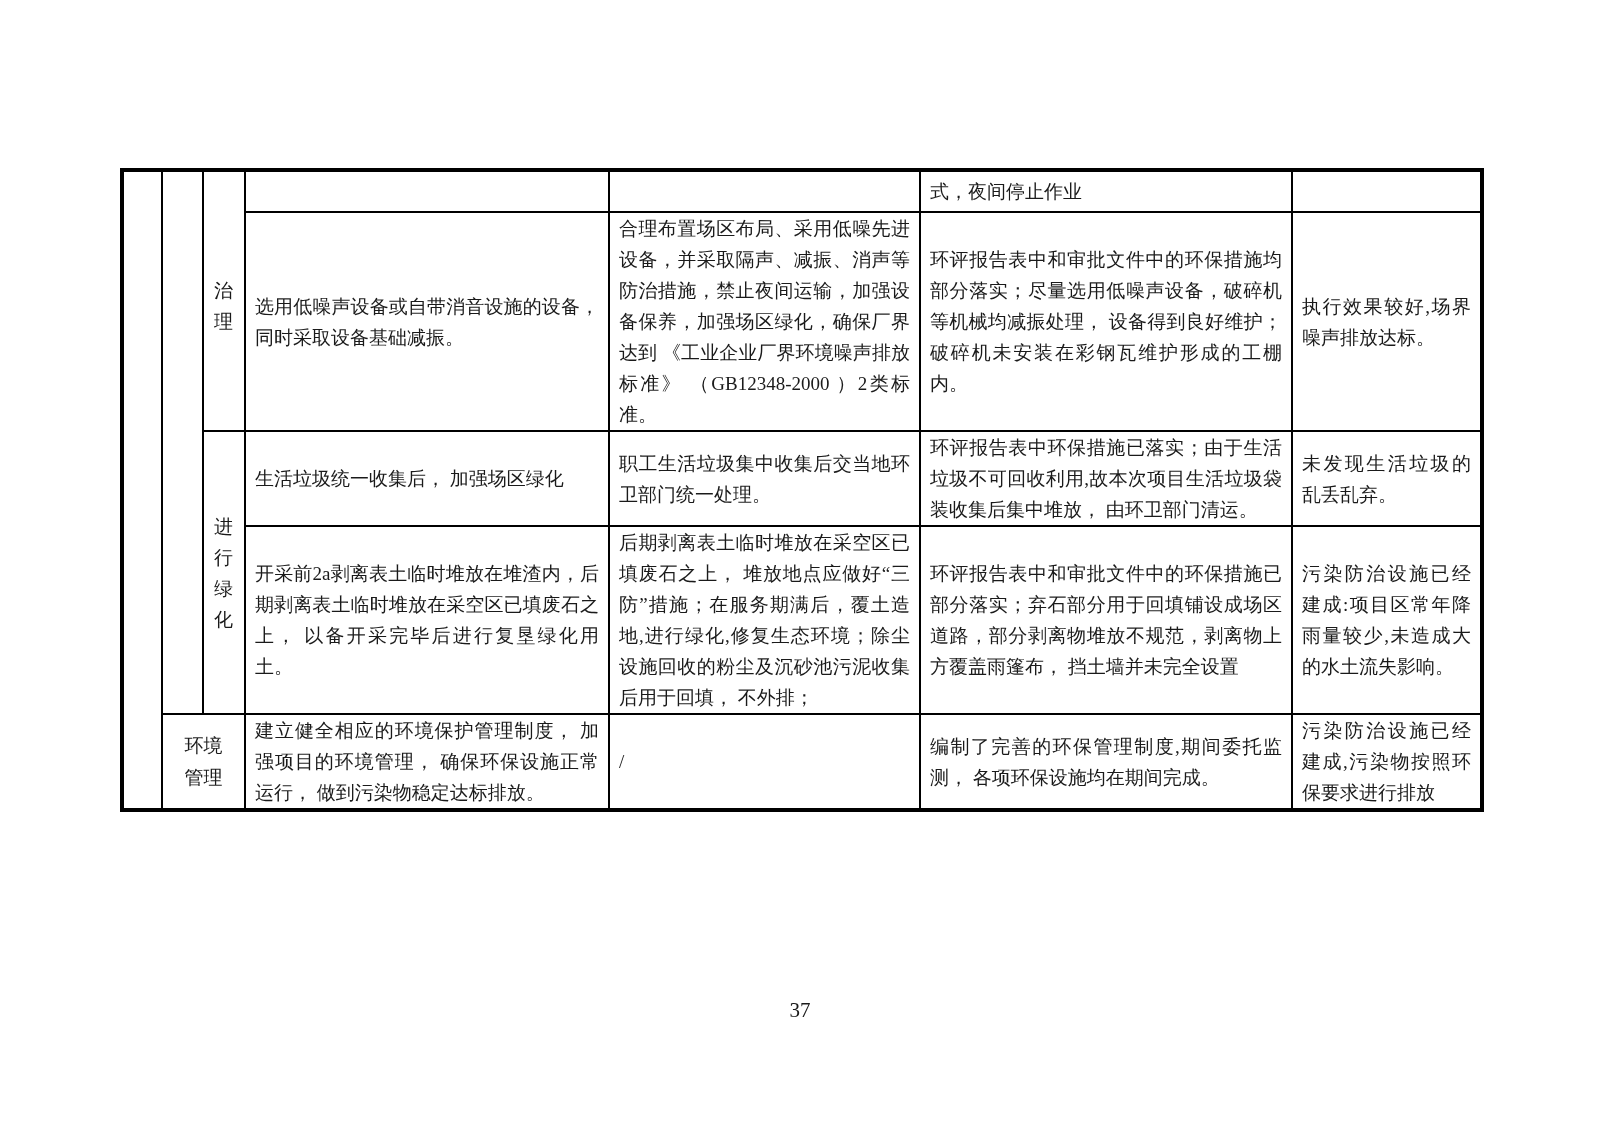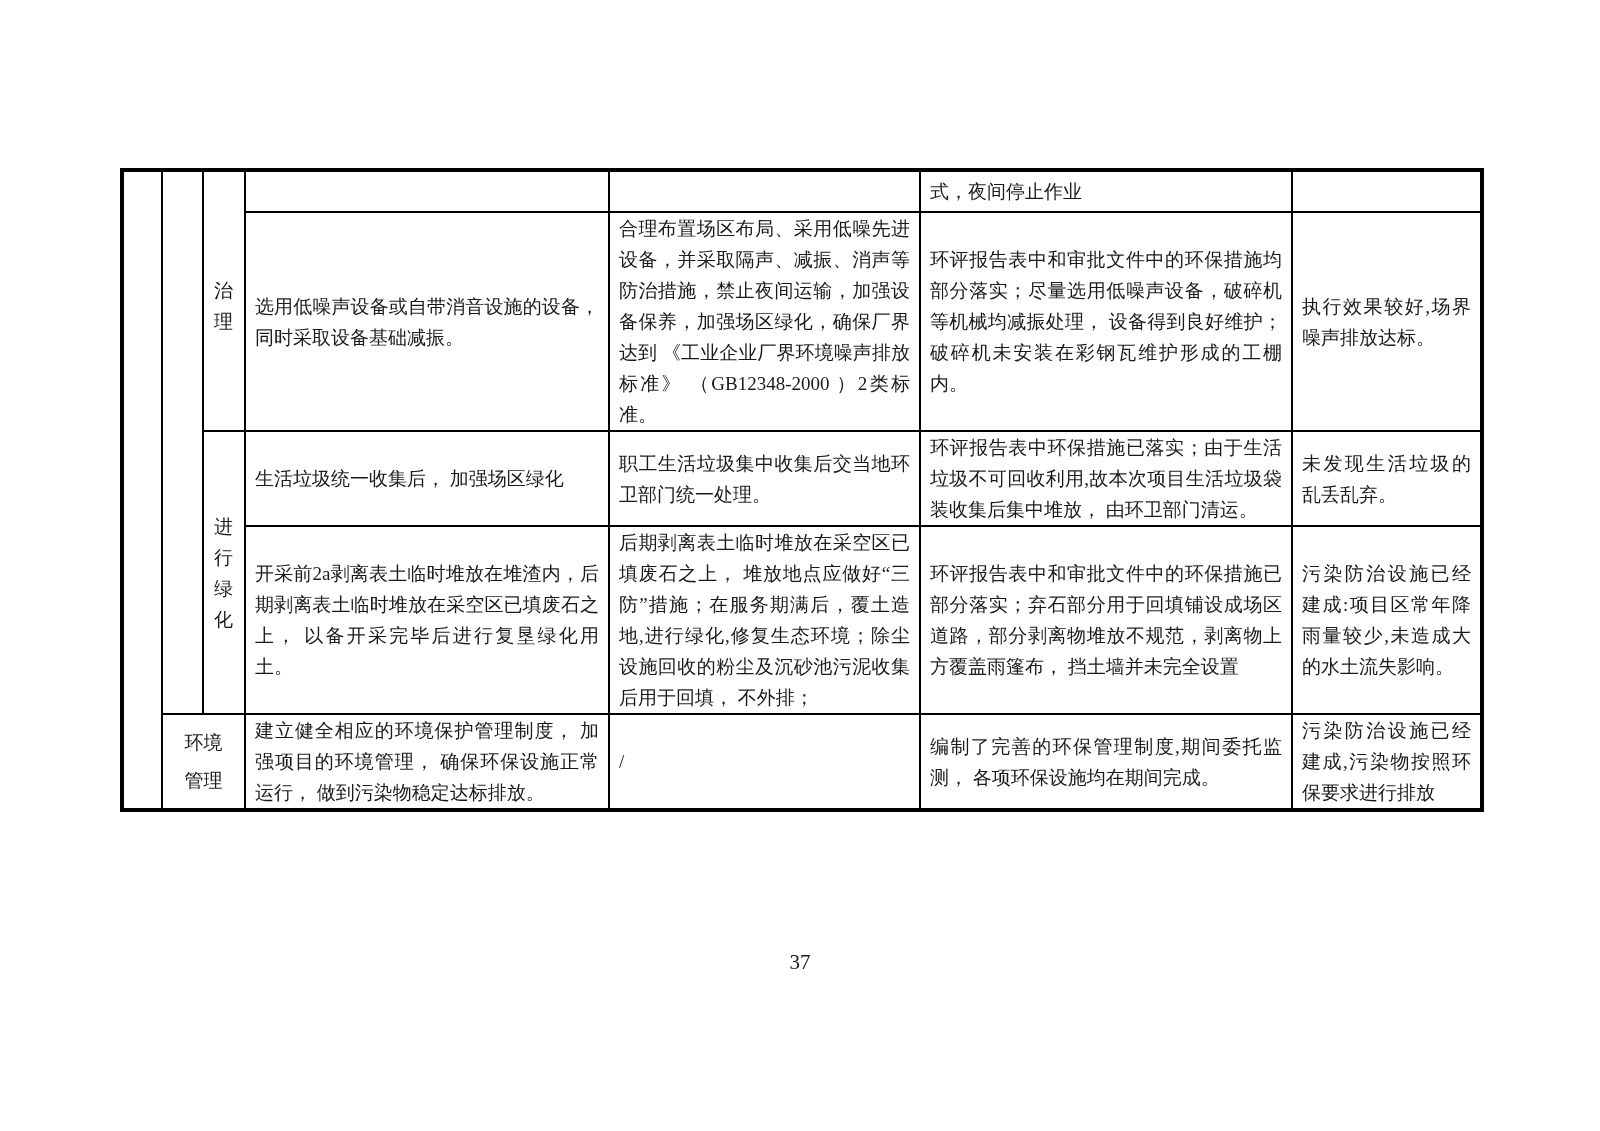--- a/index.html
+++ b/index.html
@@ -8,26 +8,26 @@
   table.report{position:absolute;left:120px;top:168px;width:1360px;
         border-collapse:collapse;table-layout:fixed;
         font-size:19px;line-height:31px;}
   table.report{border:4px solid #000;}
   table.report td{border:2px solid #000;padding:0 9px;vertical-align:middle;
         text-align:justify;overflow:hidden;word-break:normal;}
   td.empty{padding:0;}
   td.hr-thick{border-bottom-width:3px;}
   td.v-label{padding:0;text-align:center;}
   .vtext{display:block;width:20px;margin:0 auto;text-align:left;line-height:31px;}
-  .vtext2{display:block;width:44px;margin:0 auto;text-align:center;line-height:38px;}
+  .vtext2{display:block;width:44px;margin:0 auto;text-align:center;line-height:32px;}
   td.top-align{vertical-align:top;}
   td.top-align .vtext{padding-top:9px;}
   td.align-left{text-align:left;}
   td.align-center{text-align:center;font-family:Liberation Serif, serif;}
-  .page-number{position:absolute;left:0;top:949px;width:1600px;text-align:center;
+  .page-number{position:absolute;left:0;top:997px;width:1600px;text-align:center;
         font-size:21px;line-height:26px;color:#1a1a1a;}
 </style>
 </head>
 <body>
 
 <div class="page">
 
   <table class="report">
     <colgroup>
       <col style="width:40px">

